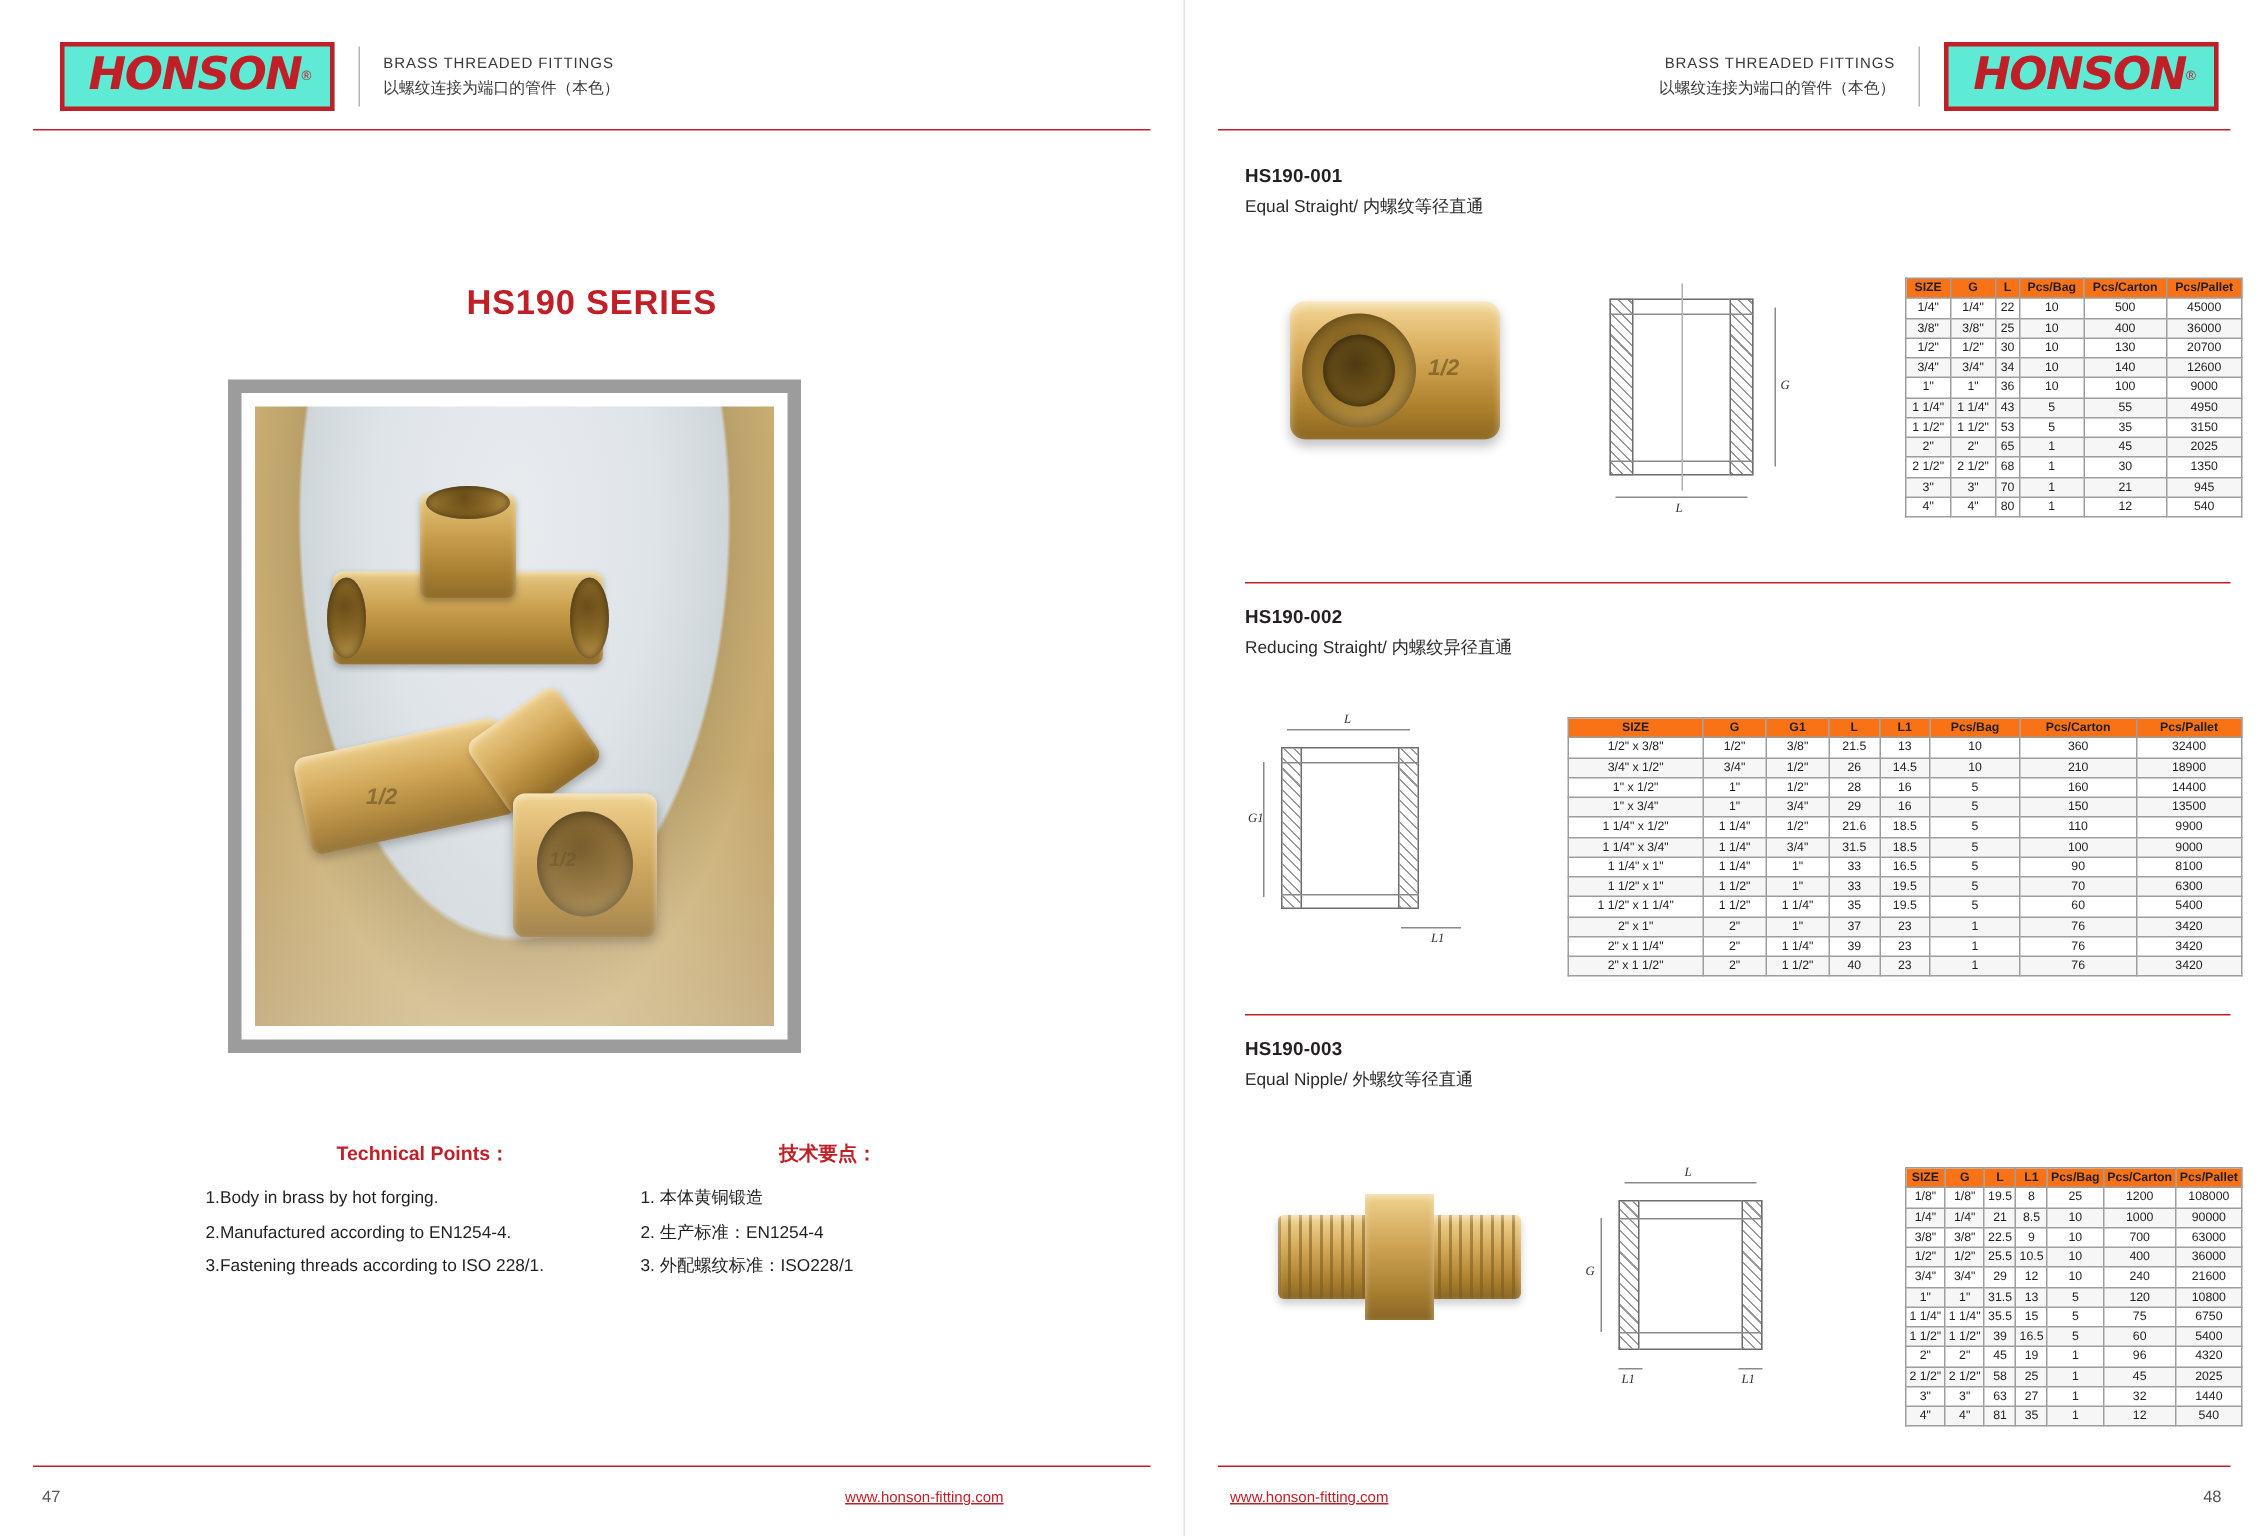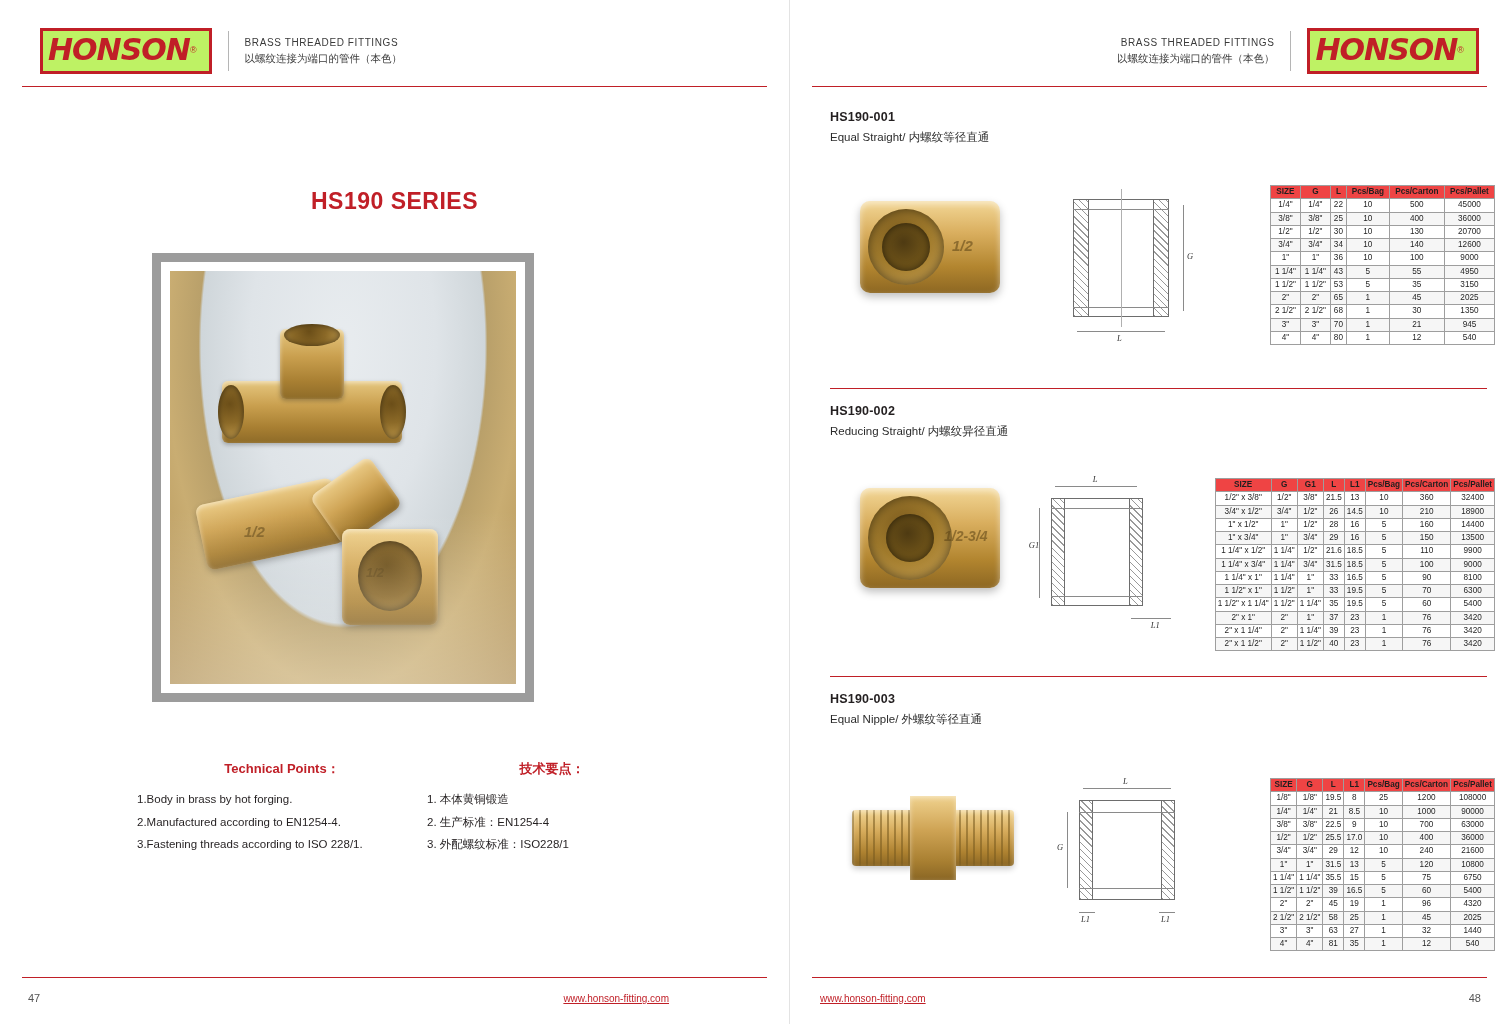--- a/index.html
+++ b/index.html
@@ -19,22 +19,22 @@
   
   .hdr {
     position: absolute; top: 0; left: 0; right: 0; height: 88px;
   }
   .hdr-rule {
     position: absolute; left: 22px; right: 22px; top: 86px;
     height: 1px; background: #c01f27;
   }
   .logo-box {
     display: inline-flex; align-items: center; justify-content: center;
-    border: 3px solid #c01f27; padding: 4px 12px 6px 5px;
-    background: #bef264;
+    border: 3px solid #c01f27; padding: 4px 12px 6px 16px;
+    background: #5eead4;
   }
   .logo-text {
     font-family: "DejaVu Sans", sans-serif;
     font-weight: bold; font-style: italic;
     font-size: 30px; letter-spacing: -1px;
     color: #c01f27; line-height: 1;
   }
   .logo-reg { font-size: 9px; vertical-align: super; color:#c01f27; }
 
   .hdr-left-wrap { position:absolute; left: 40px; top: 28px; display:flex; align-items:center; }
@@ -161,21 +161,21 @@
     border-collapse: collapse; width: 100%;
     font-size: 8.2px; color:#1f1f1f;
   }
   table.spec th, table.spec td {
     border: 1px solid #9e9e9e;
     text-align: center;
     padding: 1px 2px;
     white-space: nowrap;
     line-height: 1.25;
   }
-  table.spec th { background:#ef4444; font-weight: bold; font-size: 8.2px; }
+  table.spec th { background:#f97316; font-weight: bold; font-size: 8.2px; }
   table.spec tr:nth-child(even) td { background:#f6f6f6; }
 
   
   .pr { position:absolute; }
   .pr-socket {
     left: 30px; top: 16px; width: 140px; height: 92px; border-radius: 10px;
     background: linear-gradient(180deg,#f3d796 0%, #d9ae5e 35%, #b2852f 72%, #8d6722 100%);
     box-shadow: inset 0 3px 6px rgba(255,255,255,.5), 0 4px 8px rgba(0,0,0,.25);
   }
   .pr-socket .ring {
@@ -423,27 +423,20 @@
         </table>
       </div>
     </div>
     <div class="sep" style="top:388px;"></div>
 
     <div class="prod" style="top:404px;">
       <div class="prod-code">HS190-002</div>
       <div class="prod-name">Reducing Straight/ 内螺纹异径直通</div>
     </div>
     <div class="prod-body" style="top:478px;">
-      <div class="photo-col">
-        <div class="pr pr-socket" style="top:10px; height:100px;">
-          <div class="ring" style="width:84px; height:84px;"></div>
-          <div class="ring2" style="left:26px; top:26px;"></div>
-          <div class="stamp" style="left:84px; top:40px; font-size:14px;">1/2-3/4</div>
-        </div>
-      </div>
       <div class="draw-col">
         <div class="draw">
           <div class="dwbox" style="left:24px; top:20px; width:92px; height:108px;"></div>
           <div class="dwbox hatch" style="left:24px; top:20px; width:14px; height:108px;"></div>
           <div class="dwbox hatch" style="left:102px; top:20px; width:14px; height:108px;"></div>
           <div class="dwline" style="left:24px; top:30px; width:92px; height:1px;"></div>
           <div class="dwline" style="left:24px; top:118px; width:92px; height:1px;"></div>
           <div class="dwline" style="left:28px; top:8px; width:82px; height:1px;"></div>
           <div class="dwlabel" style="left:66px; top:-4px;">L</div>
           <div class="dwline" style="left:12px; top:30px; width:1px; height:90px;"></div>
@@ -660,21 +653,21 @@
                 <td>22.5</td>
                 <td>9</td>
                 <td>10</td>
                 <td>700</td>
                 <td>63000</td>
               </tr>
               <tr>
                 <td>1/2"</td>
                 <td>1/2"</td>
                 <td>25.5</td>
-                <td>17.0</td>
+                <td>10.5</td>
                 <td>10</td>
                 <td>400</td>
                 <td>36000</td>
               </tr>
               <tr>
                 <td>3/4"</td>
                 <td>3/4"</td>
                 <td>29</td>
                 <td>12</td>
                 <td>10</td>

